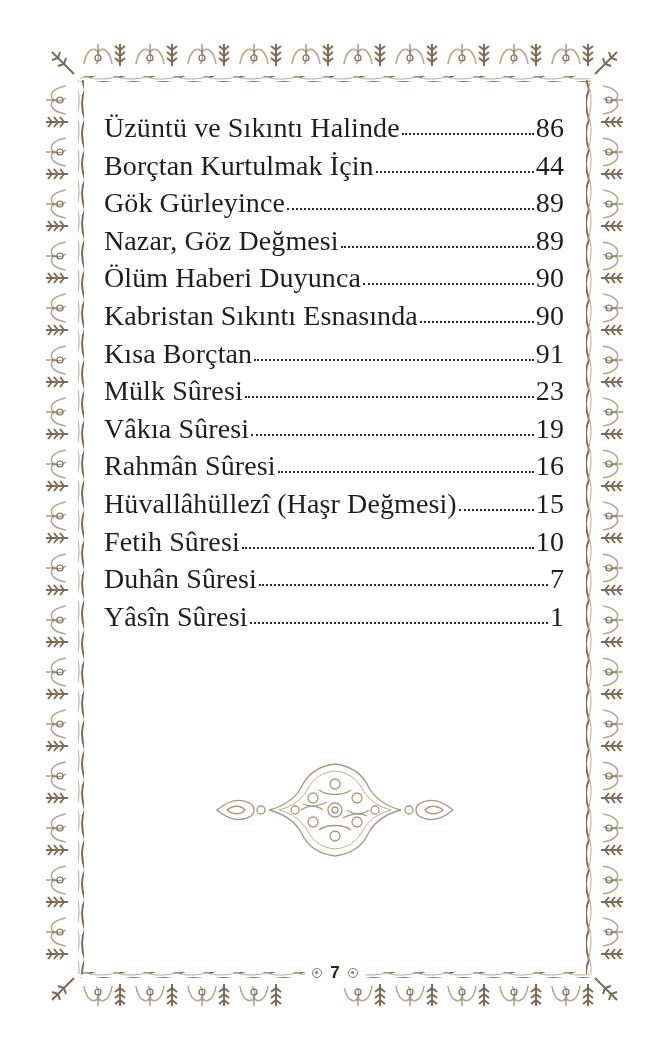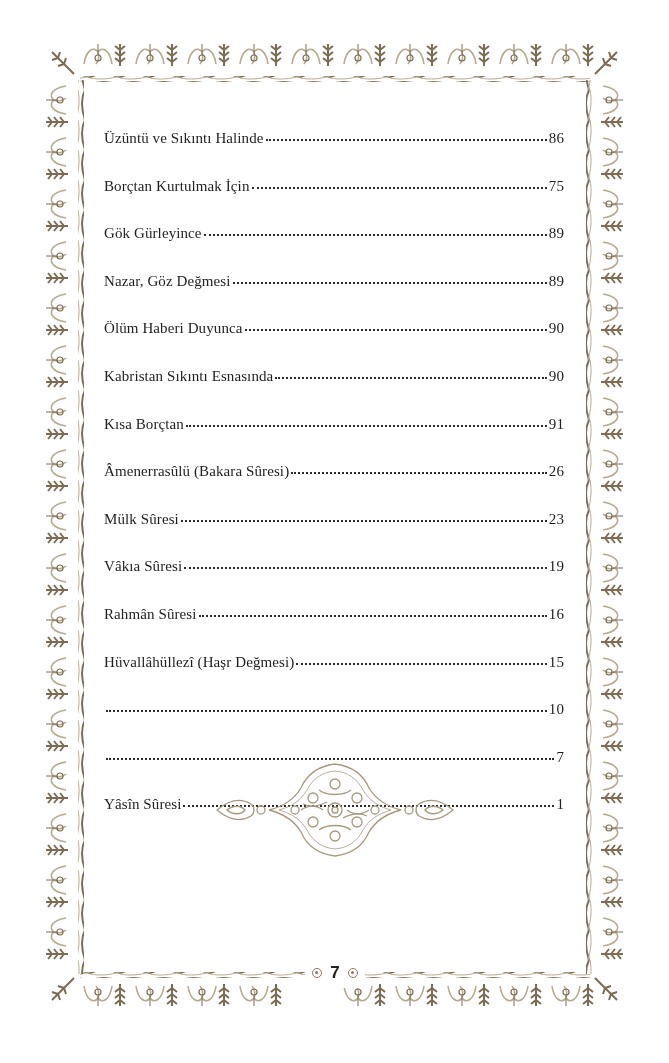--- a/index.html
+++ b/index.html
@@ -29,24 +29,23 @@
     .toc {
       position: absolute;
       left: 104px;
       top: 113px;
       width: 460px;
     }
     .toc-row {
       display: flex;
       align-items: baseline;
       height: 37.6px;
-      font-size: 15px;
+      font-size: 28px;
       line-height: 30px;
       letter-spacing: 0.1px;
-      margin-top: 10px;
     }
     .toc-title {
       white-space: nowrap;
       flex: 0 0 auto;
     }
     .toc-leader {
       flex: 1 1 auto;
       overflow: hidden;
       white-space: nowrap;
       margin: 0 2px;
@@ -218,21 +217,21 @@
 
   <div class="toc">
     <div class="toc-row">
       <span class="toc-title">Üzüntü ve Sıkıntı Halinde</span>
       <span class="toc-leader"></span>
       <span class="toc-page">86</span>
     </div>
     <div class="toc-row">
       <span class="toc-title">Borçtan Kurtulmak İçin</span>
       <span class="toc-leader"></span>
-      <span class="toc-page">75</span>
+      <span class="toc-page">44</span>
     </div>
     <div class="toc-row">
       <span class="toc-title">Gök Gürleyince</span>
       <span class="toc-leader"></span>
       <span class="toc-page">89</span>
     </div>
     <div class="toc-row">
       <span class="toc-title">Nazar, Göz Değmesi</span>
       <span class="toc-leader"></span>
       <span class="toc-page">89</span>
@@ -246,49 +245,46 @@
       <span class="toc-title">Kabristan Sıkıntı Esnasında</span>
       <span class="toc-leader"></span>
       <span class="toc-page">90</span>
     </div>
     <div class="toc-row">
       <span class="toc-title">Kısa Borçtan</span>
       <span class="toc-leader"></span>
       <span class="toc-page">91</span>
     </div>
     <div class="toc-row">
-      <span class="toc-title">Âmenerrasûlü (Bakara Sûresi)</span>
-      <span class="toc-leader"></span>
-      <span class="toc-page">26</span>
-    </div>
-    <div class="toc-row">
       <span class="toc-title">Mülk Sûresi</span>
       <span class="toc-leader"></span>
       <span class="toc-page">23</span>
     </div>
     <div class="toc-row">
       <span class="toc-title">Vâkıa Sûresi</span>
       <span class="toc-leader"></span>
       <span class="toc-page">19</span>
     </div>
     <div class="toc-row">
       <span class="toc-title">Rahmân Sûresi</span>
       <span class="toc-leader"></span>
       <span class="toc-page">16</span>
     </div>
     <div class="toc-row">
       <span class="toc-title">Hüvallâhüllezî (Haşr Değmesi)</span>
       <span class="toc-leader"></span>
       <span class="toc-page">15</span>
     </div>
     <div class="toc-row">
+      <span class="toc-title">Fetih Sûresi</span>
       <span class="toc-leader"></span>
       <span class="toc-page">10</span>
     </div>
     <div class="toc-row">
+      <span class="toc-title">Duhân Sûresi</span>
       <span class="toc-leader"></span>
       <span class="toc-page">7</span>
     </div>
     <div class="toc-row">
       <span class="toc-title">Yâsîn Sûresi</span>
       <span class="toc-leader"></span>
       <span class="toc-page">1</span>
     </div>
   </div>
 

